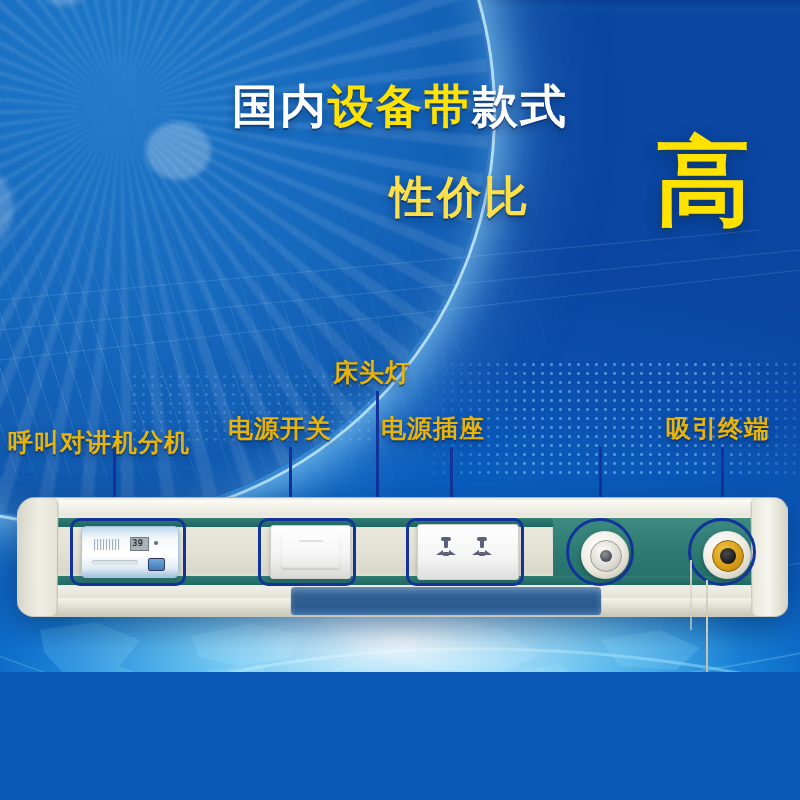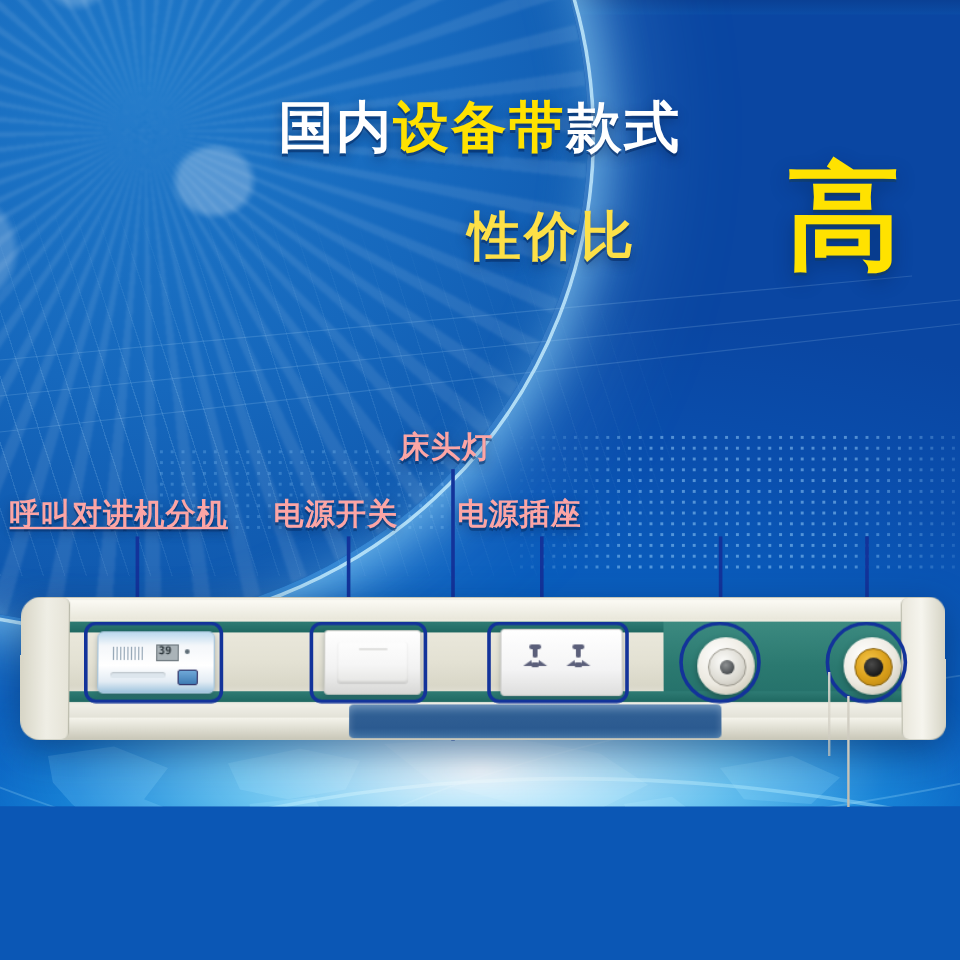--- a/index.html
+++ b/index.html
@@ -80,21 +80,21 @@
   .hl-line1 .hi{color:#ffe200;}
   .hl-row2{position:absolute;left:0;top:68px;width:800px;}
   .hl-line2{position:absolute;left:390px;top:18px;font-size:44px;font-weight:bold;
     letter-spacing:3px;color:#fde047;
     text-shadow:0 2px 0 rgba(5,40,95,.55), 0 4px 10px rgba(3,30,80,.45);}
   .hl-big{position:absolute;left:655px;top:-16px;font-size:96px;font-weight:bold;
     color:#ffe200;line-height:1;
     text-shadow:0 3px 0 rgba(40,60,10,.25), 0 6px 16px rgba(3,30,80,.45);}
 
   
-  .label{position:absolute;font-size:25px;font-weight:bold;color:#fca5a5;
+  .label{position:absolute;font-size:25px;font-weight:bold;color:#eab308;
     white-space:nowrap;letter-spacing:1px;
     text-shadow:0 2px 0 rgba(6,45,100,.55), 0 3px 9px rgba(3,30,80,.45);}
 
   
   .leader{position:absolute;background:#13339a;width:3px;}
 
   
   .bar-wrap{position:absolute;left:18px;top:497px;width:768px;height:140px;
     filter:drop-shadow(0 10px 16px rgba(2,25,70,.45));}
   .bar{position:absolute;left:0;top:0;width:768px;height:118px;
@@ -246,24 +246,25 @@
   <div class="headline">
     <div class="hl-line1">
       <span>国内</span><span class="hi">设备带</span><span>款式</span>
     </div>
     <div class="hl-row2">
       <span class="hl-line2">性价比</span>
       <span class="hl-big">高</span>
     </div>
   </div>
 
-  <div class="label" style="left:8px;  top:412px;text-decoration:underline;">呼叫对讲机分机</div>
+  <div class="label" style="left:8px;  top:426px;">呼叫对讲机分机</div>
   <div class="label" style="left:228px; top:412px;">电源开关</div>
   <div class="label" style="left:333px; top:356px;">床头灯</div>
   <div class="label" style="left:381px; top:412px;">电源插座</div>
+  <div class="label" style="left:666px; top:412px;">吸引终端</div>
 
   <div class="leader" style="left:113px; top:447px; height:75px;"></div>
   <div class="leader" style="left:289px; top:447px; height:75px;"></div>
   <div class="leader" style="left:376px; top:391px; height:226px;"></div>
   <div class="leader" style="left:450px; top:447px; height:75px;"></div>
   <div class="leader" style="left:599px; top:447px; height:80px;"></div>
   <div class="leader" style="left:721px; top:447px; height:80px;"></div>
 
   <div class="bar-wrap">
     <div class="bar">

